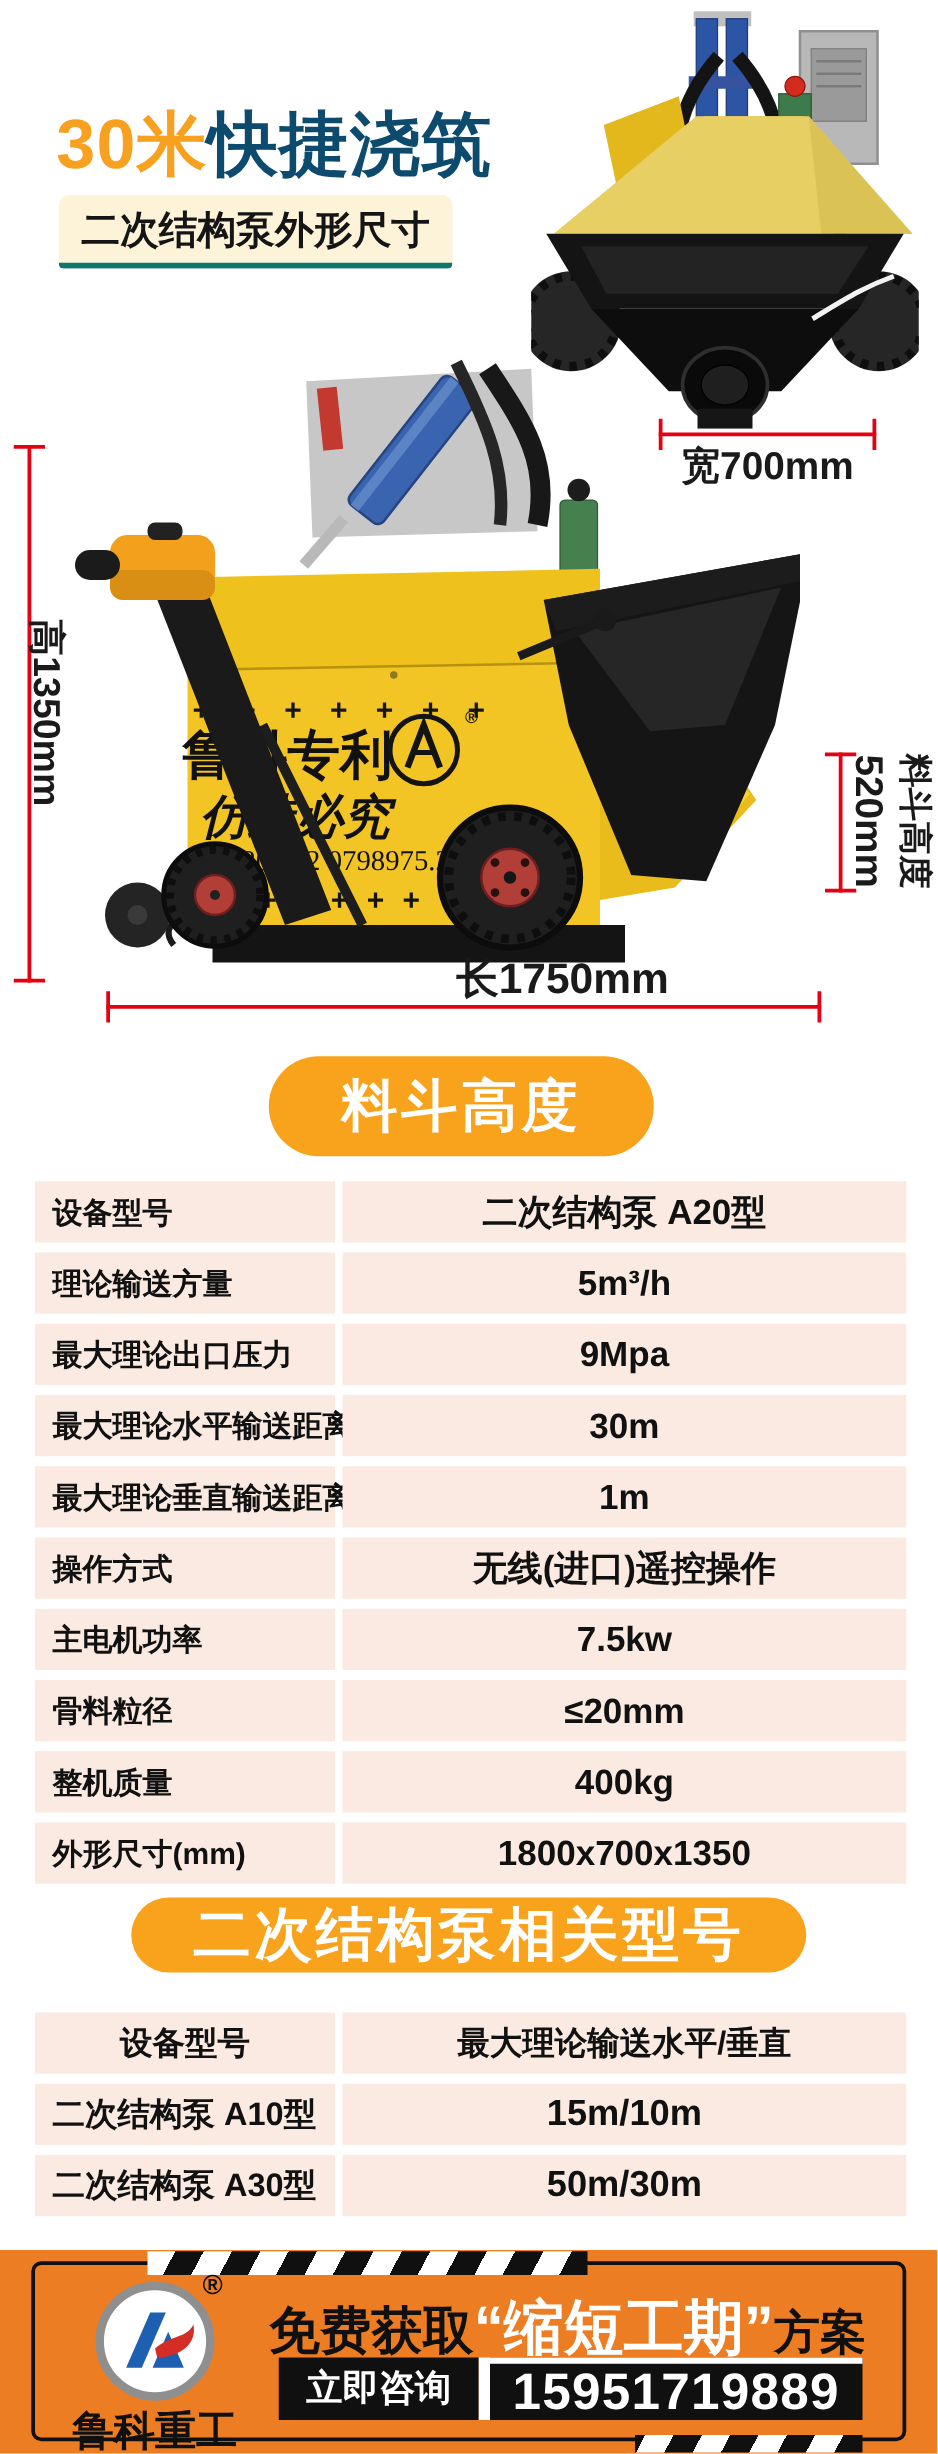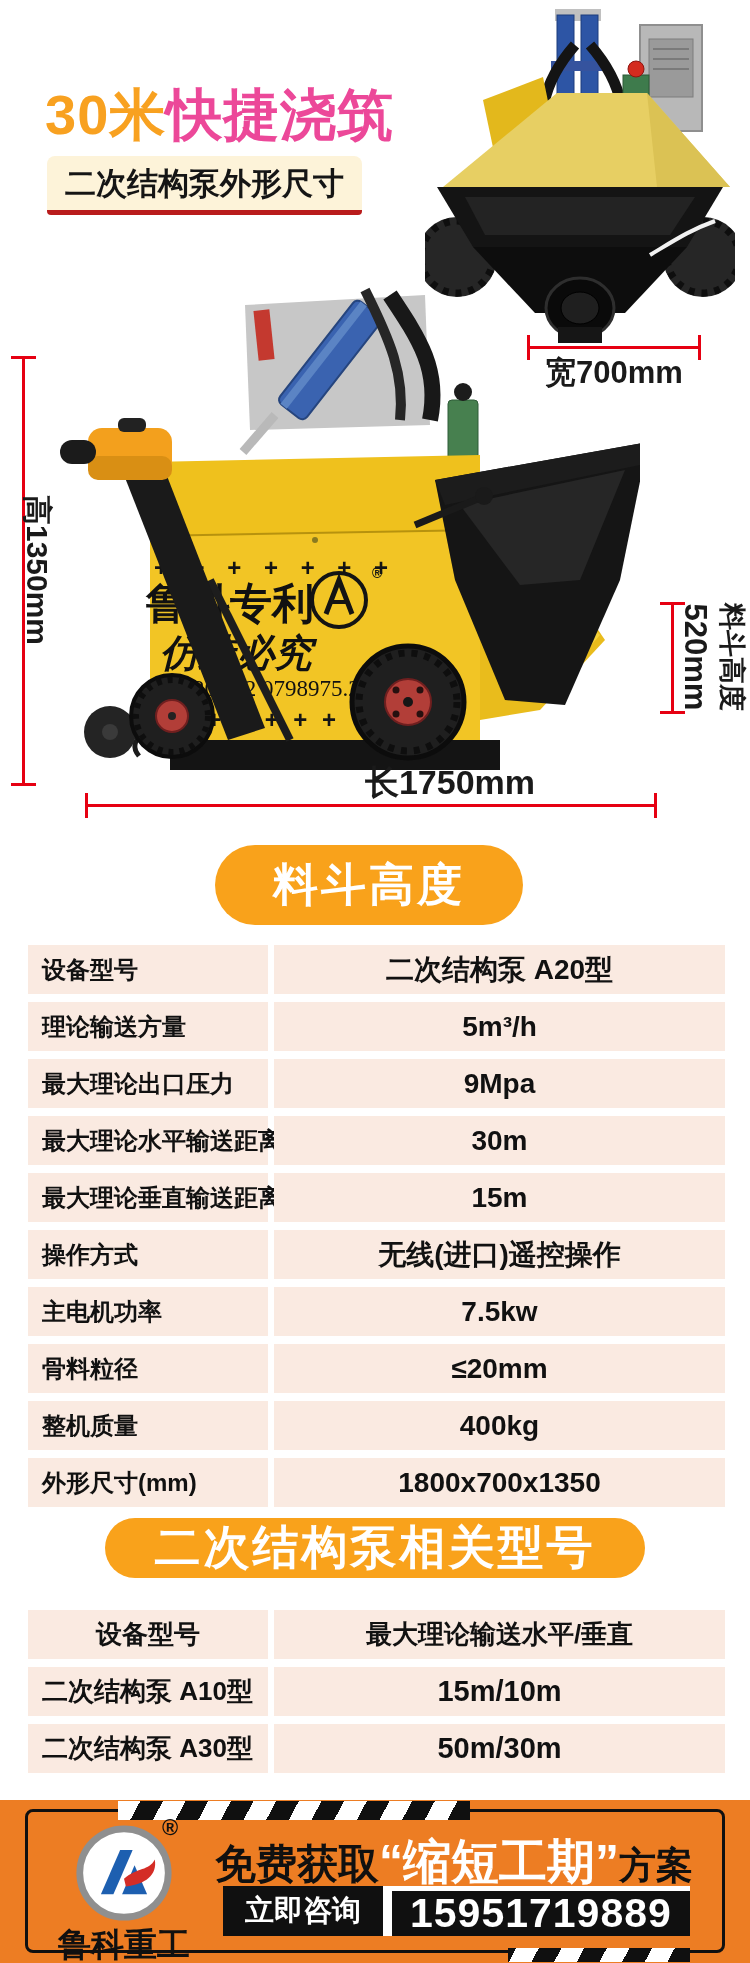--- a/index.html
+++ b/index.html
@@ -3,22 +3,22 @@
 <meta charset="utf-8">
 <style>
   * { margin:0; padding:0; box-sizing:border-box; }
   body { background:#fff; font-family:"Liberation Sans","DejaVu Sans",sans-serif; color:#111; }
   .page { position:relative; width:750px; height:1963px; background:#fff; overflow:hidden; }
   .abs { position:absolute; }
 
   
   .main-title { left:45px; top:78px; font-size:56px; font-weight:bold; letter-spacing:1px; white-space:nowrap; }
   .main-title .hl { color:#f8a120; }
-  .main-title .rest { color:#ec4899; }
-  .badge { left:47px; top:156px; background:#fdf3d9; border-bottom:5px solid #b91c1c;
+  .main-title .rest { color:#0c4a6e; }
+  .badge { left:47px; top:156px; background:#fdf3d9; border-bottom:5px solid #0f766e;
            border-radius:8px 8px 4px 4px; padding:7px 18px 5px; font-size:31px; font-weight:600; color:#151515; }
 
   
   .dim-v { position:absolute; width:3px; background:#e60012; }
   .dim-v::before,.dim-v::after { content:""; position:absolute; left:-11px; width:25px; height:3px; background:#e60012; }
   .dim-v::before { top:0; } .dim-v::after { bottom:0; }
   .dim-h { position:absolute; height:3px; background:#e60012; }
   .dim-h::before,.dim-h::after { content:""; position:absolute; top:-11px; width:3px; height:25px; background:#e60012; }
   .dim-h::before { left:0; } .dim-h::after { right:0; }
   .dim-label { position:absolute; font-weight:600; color:#1a1a1a; text-align:center; white-space:nowrap; }
@@ -220,21 +220,21 @@
     <div class="spec-row">
       <div class="cell lab">最大理论出口压力</div>
       <div class="cell val">9Mpa</div>
     </div>
     <div class="spec-row">
       <div class="cell lab">最大理论水平输送距离</div>
       <div class="cell val">30m</div>
     </div>
     <div class="spec-row">
       <div class="cell lab">最大理论垂直输送距离</div>
-      <div class="cell val">15m</div>
+      <div class="cell val">1m</div>
     </div>
     <div class="spec-row">
       <div class="cell lab">操作方式</div>
       <div class="cell val">无线(进口)遥控操作</div>
     </div>
     <div class="spec-row">
       <div class="cell lab">主电机功率</div>
       <div class="cell val">7.5kw</div>
     </div>
     <div class="spec-row">

